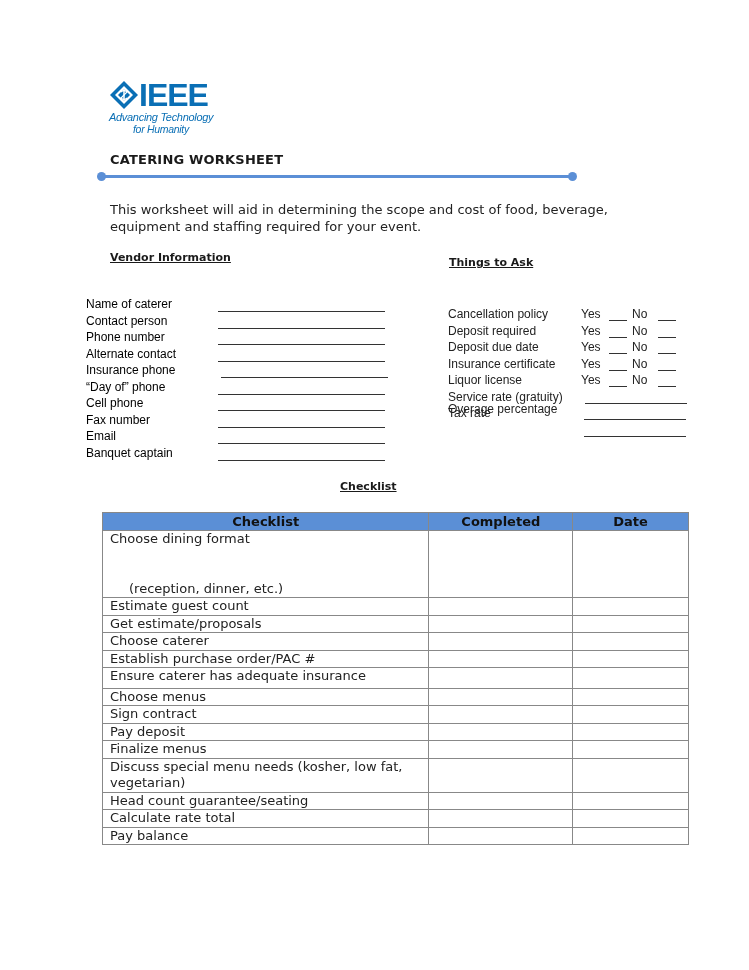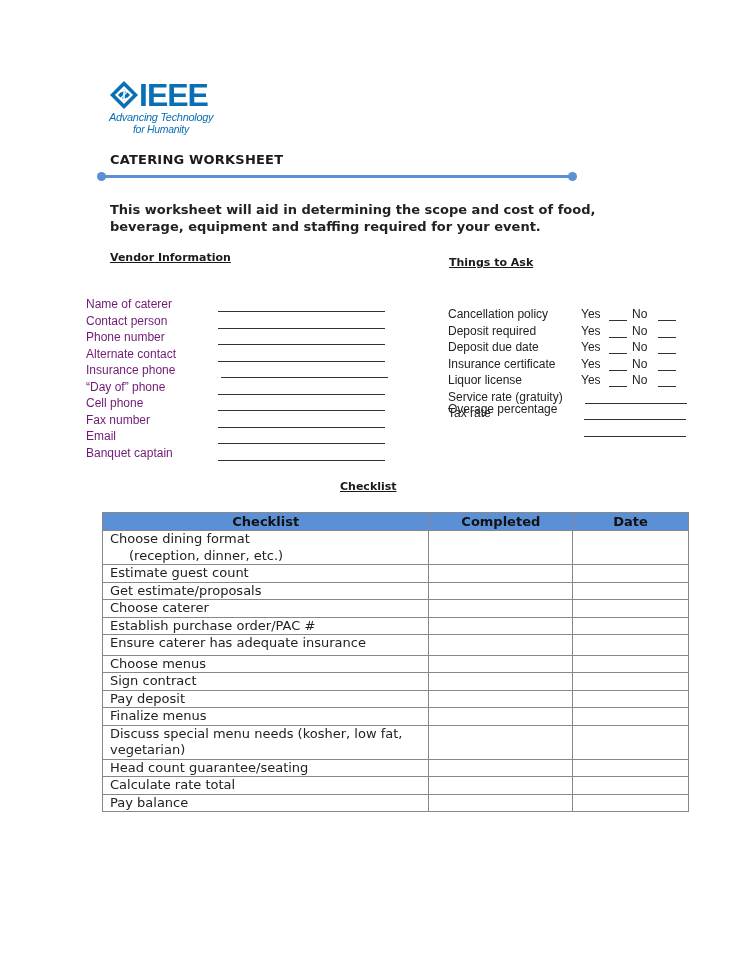--- a/index.html
+++ b/index.html
@@ -9,40 +9,40 @@
     .logo { position: absolute; left: 109px; top: 80px; width: 110px; height: 60px; }
     .logo-mark { position: absolute; left: 0; top: 0; width: 30px; height: 30px; }
     .logo-word { position: absolute; left: 30px; top: -2px; font-family: "Liberation Sans", sans-serif; font-weight: bold; font-size: 32px; color: #0a6fb5; letter-spacing: -1px; line-height: 34px; }
     .logo-tag1 { position: absolute; left: 0; top: 31px; font-family: "Liberation Sans", sans-serif; font-style: italic; font-size: 11px; color: #0a6fb5; letter-spacing: -0.3px; white-space: nowrap; }
     .logo-tag2 { position: absolute; left: 24px; top: 43px; font-family: "Liberation Sans", sans-serif; font-style: italic; font-size: 10.5px; color: #0a6fb5; letter-spacing: -0.3px; white-space: nowrap; }
 
     .title { position: absolute; left: 110px; top: 152px; font-weight: bold; font-size: 13px; letter-spacing: 0.2px; }
     .rule { position: absolute; left: 102px; top: 175px; width: 472px; height: 3px; background: #5b8fd6; }
     .rule-dot { position: absolute; top: 172px; width: 9px; height: 9px; border-radius: 50%; background: #5b8fd6; }
 
-    .intro { position: absolute; left: 110px; top: 202px; width: 540px; font-size: 13px; line-height: 16.5px; color: #222; font-weight: bold; }
+    .intro { position: absolute; left: 110px; top: 202px; width: 540px; font-size: 13px; line-height: 16.5px; color: #222; }
 
     .section-h { position: absolute; font-weight: bold; font-size: 11px; text-decoration: underline; }
 
-    .vendor-label { position: absolute; left: 86px; font-family: "Liberation Sans", sans-serif; font-size: 12px; color: #701a75; white-space: nowrap; }
+    .vendor-label { position: absolute; left: 86px; font-family: "Liberation Sans", sans-serif; font-size: 12px; color: #000000; white-space: nowrap; }
     .vendor-line { position: absolute; left: 218px; width: 167px; height: 1px; background: #333; }
 
     .ask-label { position: absolute; left: 448px; font-family: "Liberation Sans", sans-serif; font-size: 12px; color: #222; white-space: nowrap; }
     .ask-yn { position: absolute; left: 581px; font-family: "Liberation Sans", sans-serif; font-size: 12px; color: #222; white-space: nowrap; }
     .ask-blank { position: absolute; width: 18px; height: 1px; background: #333; }
     .ask-line { position: absolute; width: 102px; height: 1px; background: #333; }
 
     table.checklist { position: absolute; left: 102px; top: 512px; width: 587px; border-collapse: collapse; font-size: 13px; }
     table.checklist th { background: #5b8fd6; color: #111; font-weight: bold; font-size: 13px; height: 18px; padding: 0; border: 1px solid #888; text-align: center; }
     table.checklist td { border: 1px solid #888; padding: 0 0 0 7px; line-height: 16.5px; vertical-align: top; color: #222; }
     table.checklist td.blank { padding: 0; }
     .col1 { width: 327px; }
     .col2 { width: 144px; }
     .col3 { width: 116px; }
-    .indent { padding-left: 19px; display: block; }
+    .indent { padding-left: 19px; display: block; margin-top: 33px; }
   </style>
 </head>
 <body>
 
 <div class="logo">
   <svg class="logo-mark" viewBox="0 0 30 30" width="30" height="30">
     <polygon points="15,1 29,15 15,29 1,15" fill="#0a6fb5"></polygon>
     <polygon points="15,6 24,15 15,24 6,15" fill="#ffffff"></polygon>
     <polygon points="15,9 21,15 15,21 9,15" fill="#0a6fb5"></polygon>
     <line x1="15" y1="8" x2="15" y2="22" stroke="#ffffff" stroke-width="1.5"></line>

